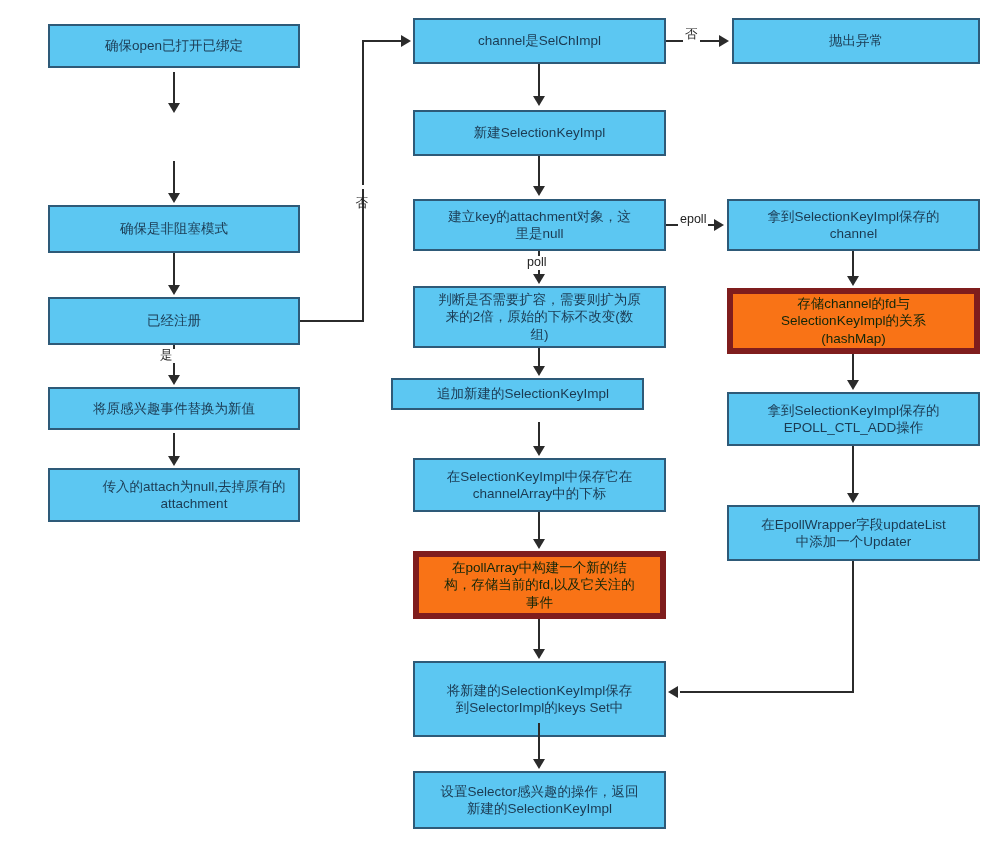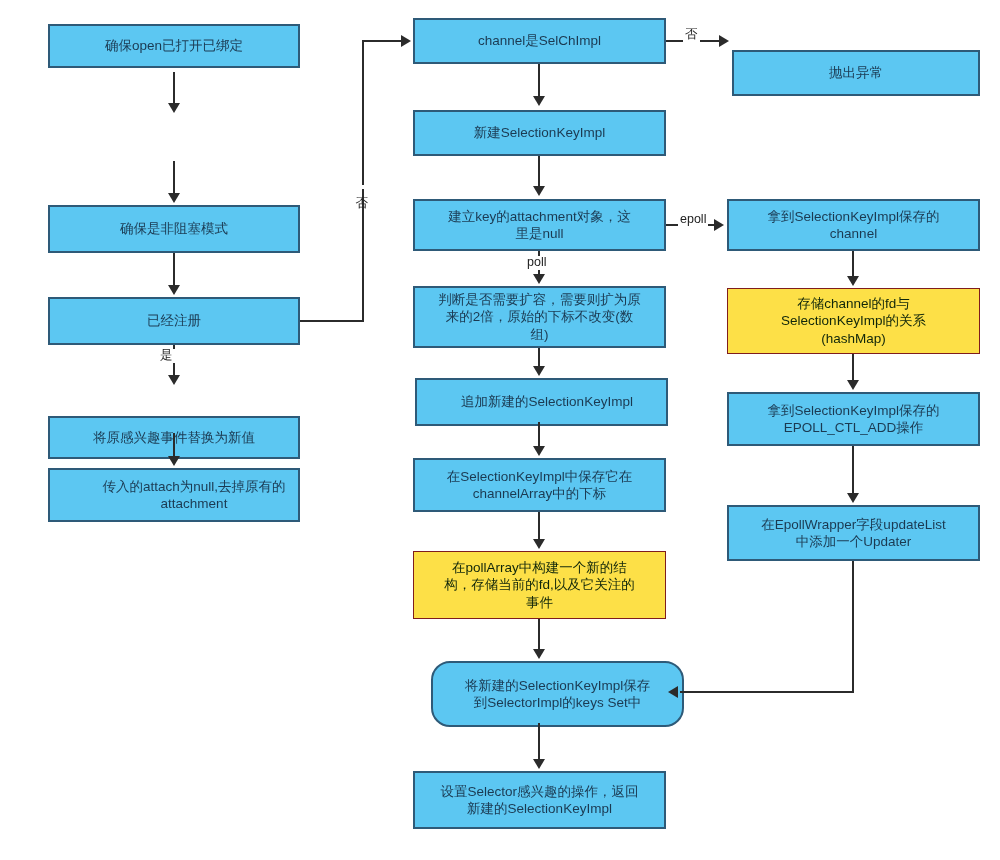--- a/index.html
+++ b/index.html
@@ -26,22 +26,22 @@
     white-space: pre-line;
     padding: 2px 6px;
   }
   .node.blue {
     background: #5CC7F2;
     border: 2px solid #2E5A78;
     color: #1b3a52;
     font-size: 13.5px;
   }
   .node.green {
-    background: #fde047;
-    border: 1px solid #7f1d1d;
+    background: #f97316;
+    border: 6px solid #7f1d1d;
     color: #10260a;
     font-size: 13.5px;
   }
   
   .vline, .hline {
     position: absolute;
     background: #2b2b2b;
   }
   .vline { width: 2px; }
   .hline { height: 2px; }
@@ -85,52 +85,52 @@
 
 <div id="canvas">
 
   <div class="node blue" style="left:48px; top:24px; width:252px; height:44px;">确保open已打开已绑定</div>
 
 
   <div class="node blue" style="left:48px; top:205px; width:252px; height:48px;">确保是非阻塞模式</div>
 
   <div class="node blue" style="left:48px; top:297px; width:252px; height:48px;">已经注册</div>
 
-  <div class="node blue" style="left:48px; top:387px; width:252px; height:43px;margin-top:29px;">将原感兴趣事件替换为新值</div>
+  <div class="node blue" style="left:48px; top:387px; width:252px; height:43px;">将原感兴趣事件替换为新值</div>
 
   <div class="node blue" style="left:48px; top:468px; width:252px; height:54px;padding-left:46px;">传入的attach为null,去掉原有的
 attachment</div>
 
   <div class="node blue" style="left:413px; top:18px; width:253px; height:46px;">channel是SelChImpl</div>
 
   <div class="node blue" style="left:413px; top:110px; width:253px; height:46px;">新建SelectionKeyImpl</div>
 
   <div class="node blue" style="left:413px; top:199px; width:253px; height:52px;">建立key的attachment对象，这
 里是null</div>
 
   <div class="node blue" style="left:413px; top:286px; width:253px; height:62px;">判断是否需要扩容，需要则扩为原
 来的2倍，原始的下标不改变(数
 组)</div>
 
-  <div class="node blue" style="left:415px; top:378px; width:253px; height:48px;padding-left:17px;">追加新建的SelectionKeyImpl</div>
+  <div class="node blue" style="left:391px; top:378px; width:253px; height:32px;padding-left:17px;">追加新建的SelectionKeyImpl</div>
 
   <div class="node blue" style="left:413px; top:458px; width:253px; height:54px;">在SelectionKeyImpl中保存它在
 channelArray中的下标</div>
 
   <div class="node green" style="left:413px; top:551px; width:253px; height:68px;">在pollArray中构建一个新的结
 构，存储当前的fd,以及它关注的
 事件</div>
 
-  <div class="node blue" style="left:431px; top:661px; width:253px; height:66px;border-radius:19px;">将新建的SelectionKeyImpl保存
+  <div class="node blue" style="left:413px; top:661px; width:253px; height:76px;">将新建的SelectionKeyImpl保存
 到SelectorImpl的keys Set中</div>
 
   <div class="node blue" style="left:413px; top:771px; width:253px; height:58px;">设置Selector感兴趣的操作，返回
 新建的SelectionKeyImpl</div>
 
-  <div class="node blue" style="left:732px; top:18px; width:248px; height:46px;margin-top:32px;">抛出异常</div>
+  <div class="node blue" style="left:732px; top:18px; width:248px; height:46px;">抛出异常</div>
 
   <div class="node blue" style="left:727px; top:199px; width:253px; height:52px;">拿到SelectionKeyImpl保存的
 channel</div>
 
   <div class="node green" style="left:727px; top:288px; width:253px; height:66px;">存储channel的fd与
 SelectionKeyImpl的关系
 (hashMap)</div>
 
   <div class="node blue" style="left:727px; top:392px; width:253px; height:54px;">拿到SelectionKeyImpl保存的
 EPOLL_CTL_ADD操作</div>

